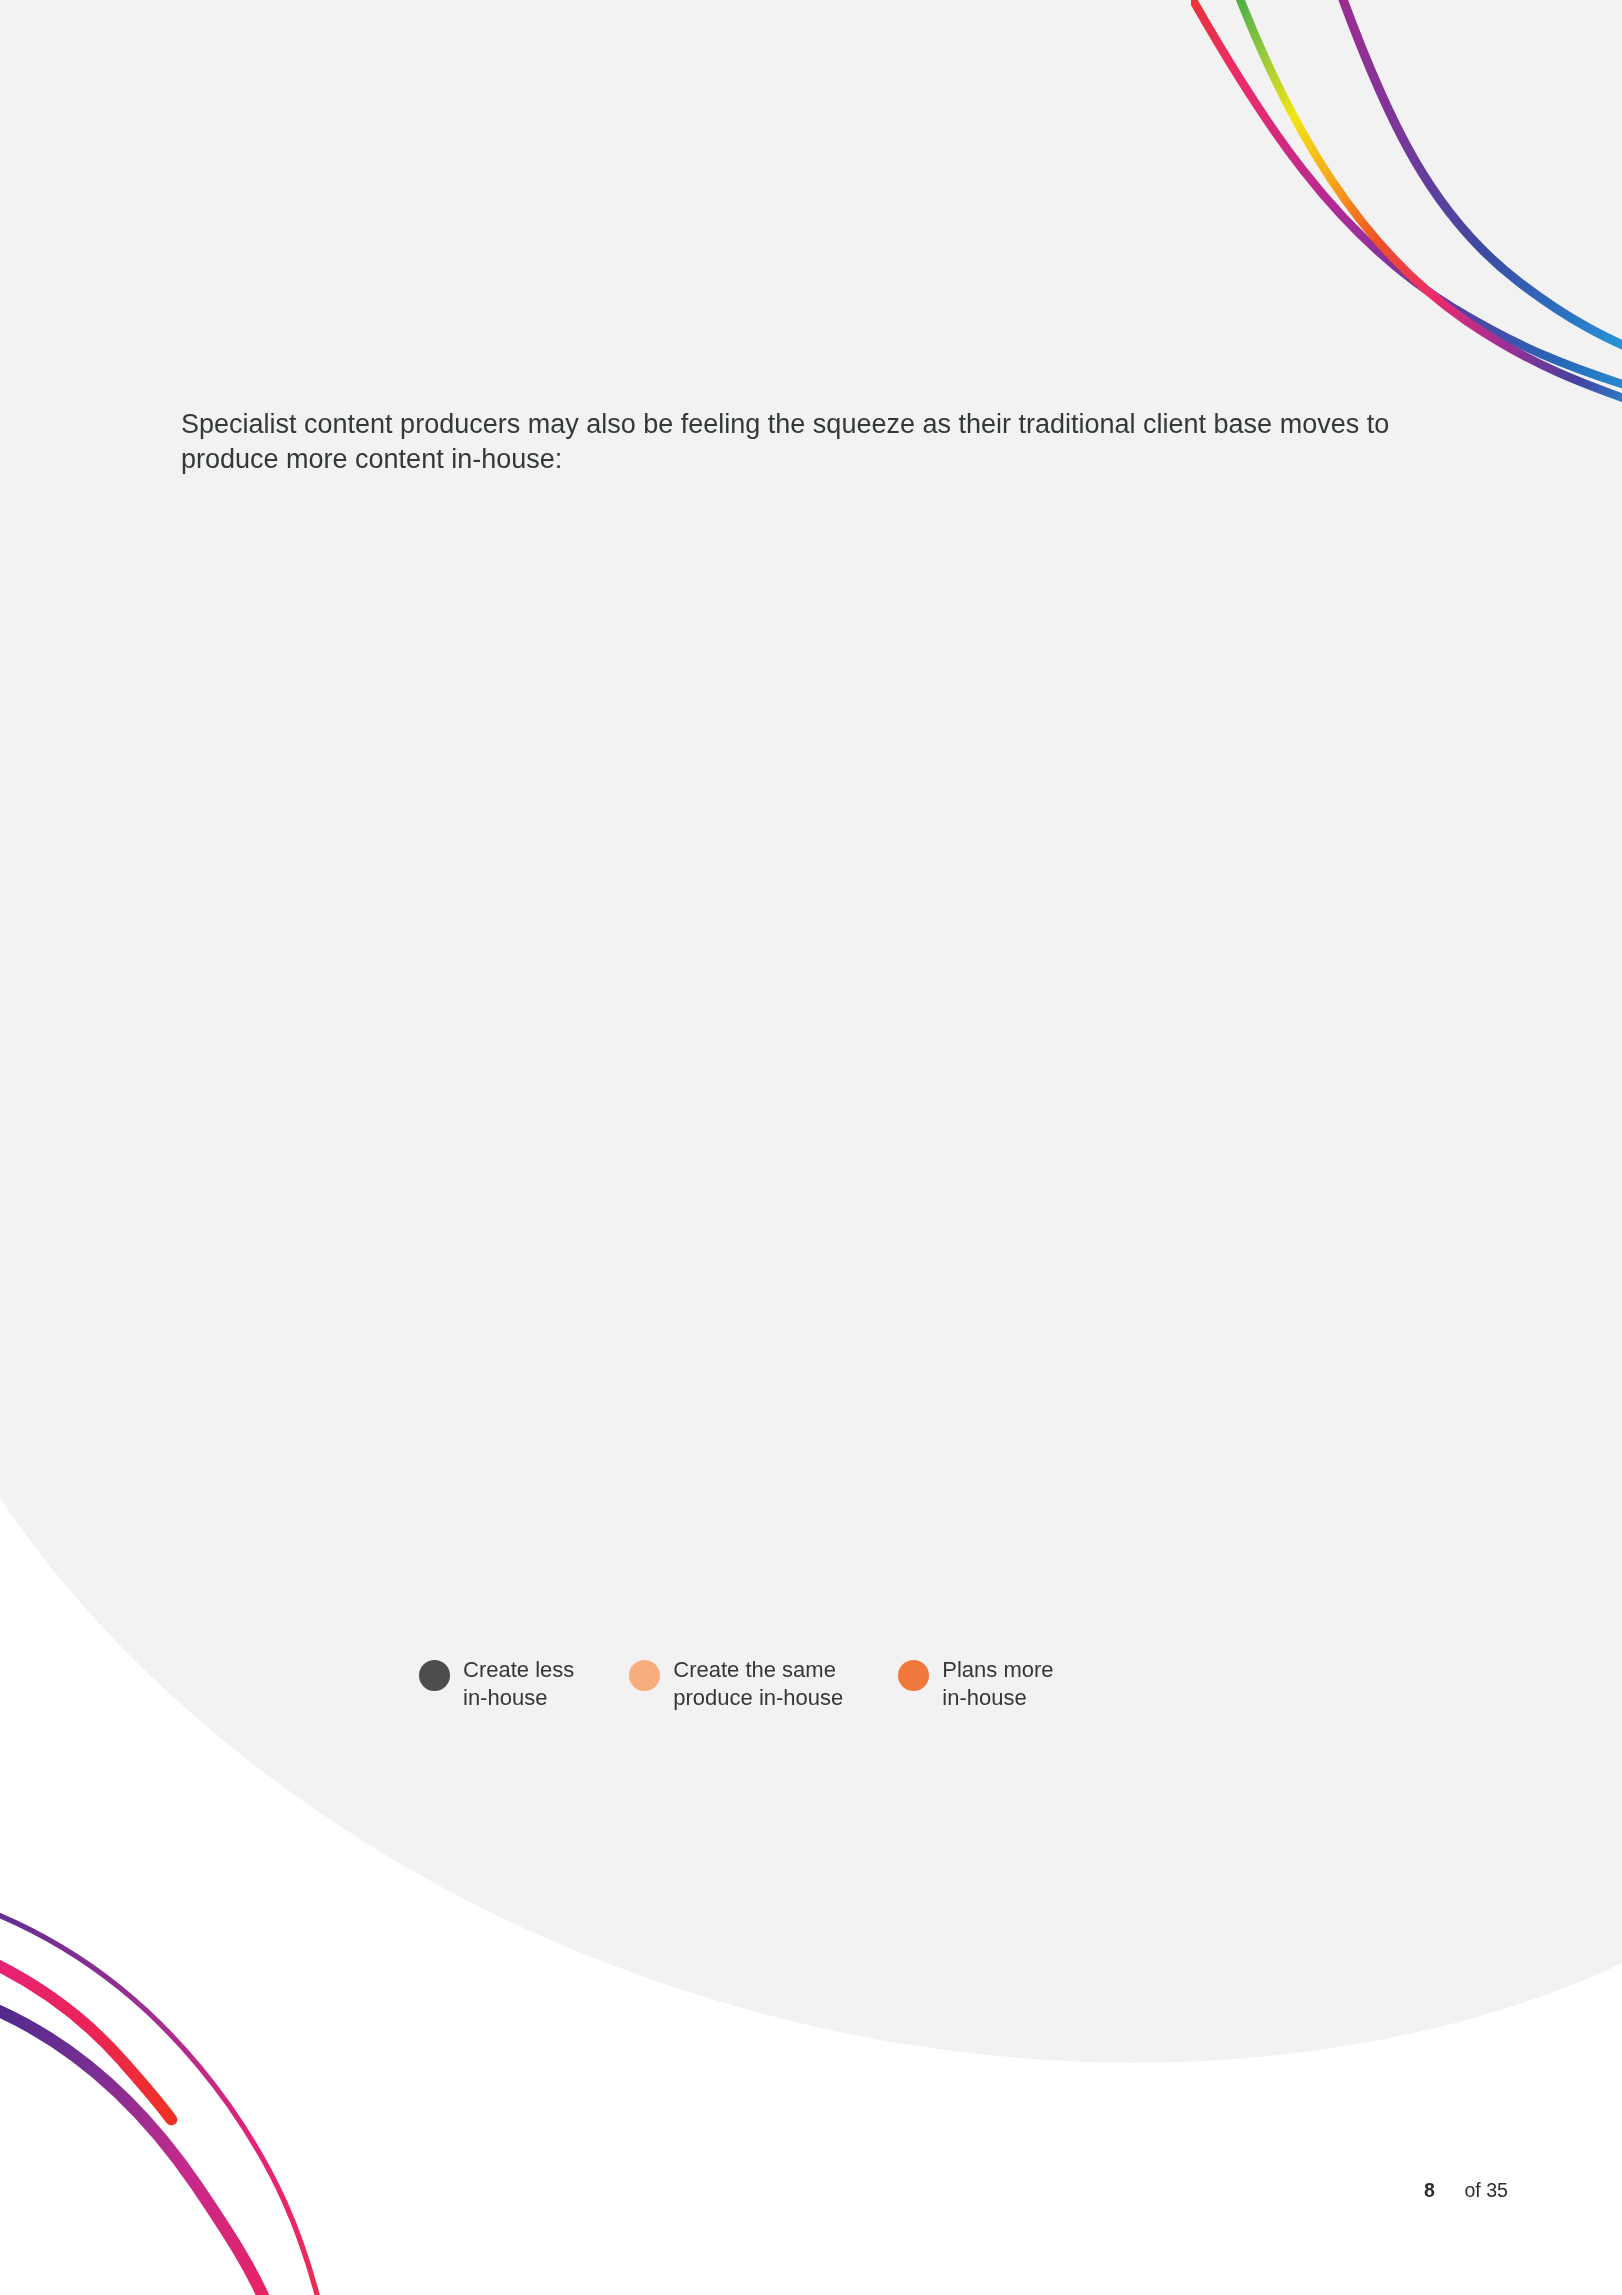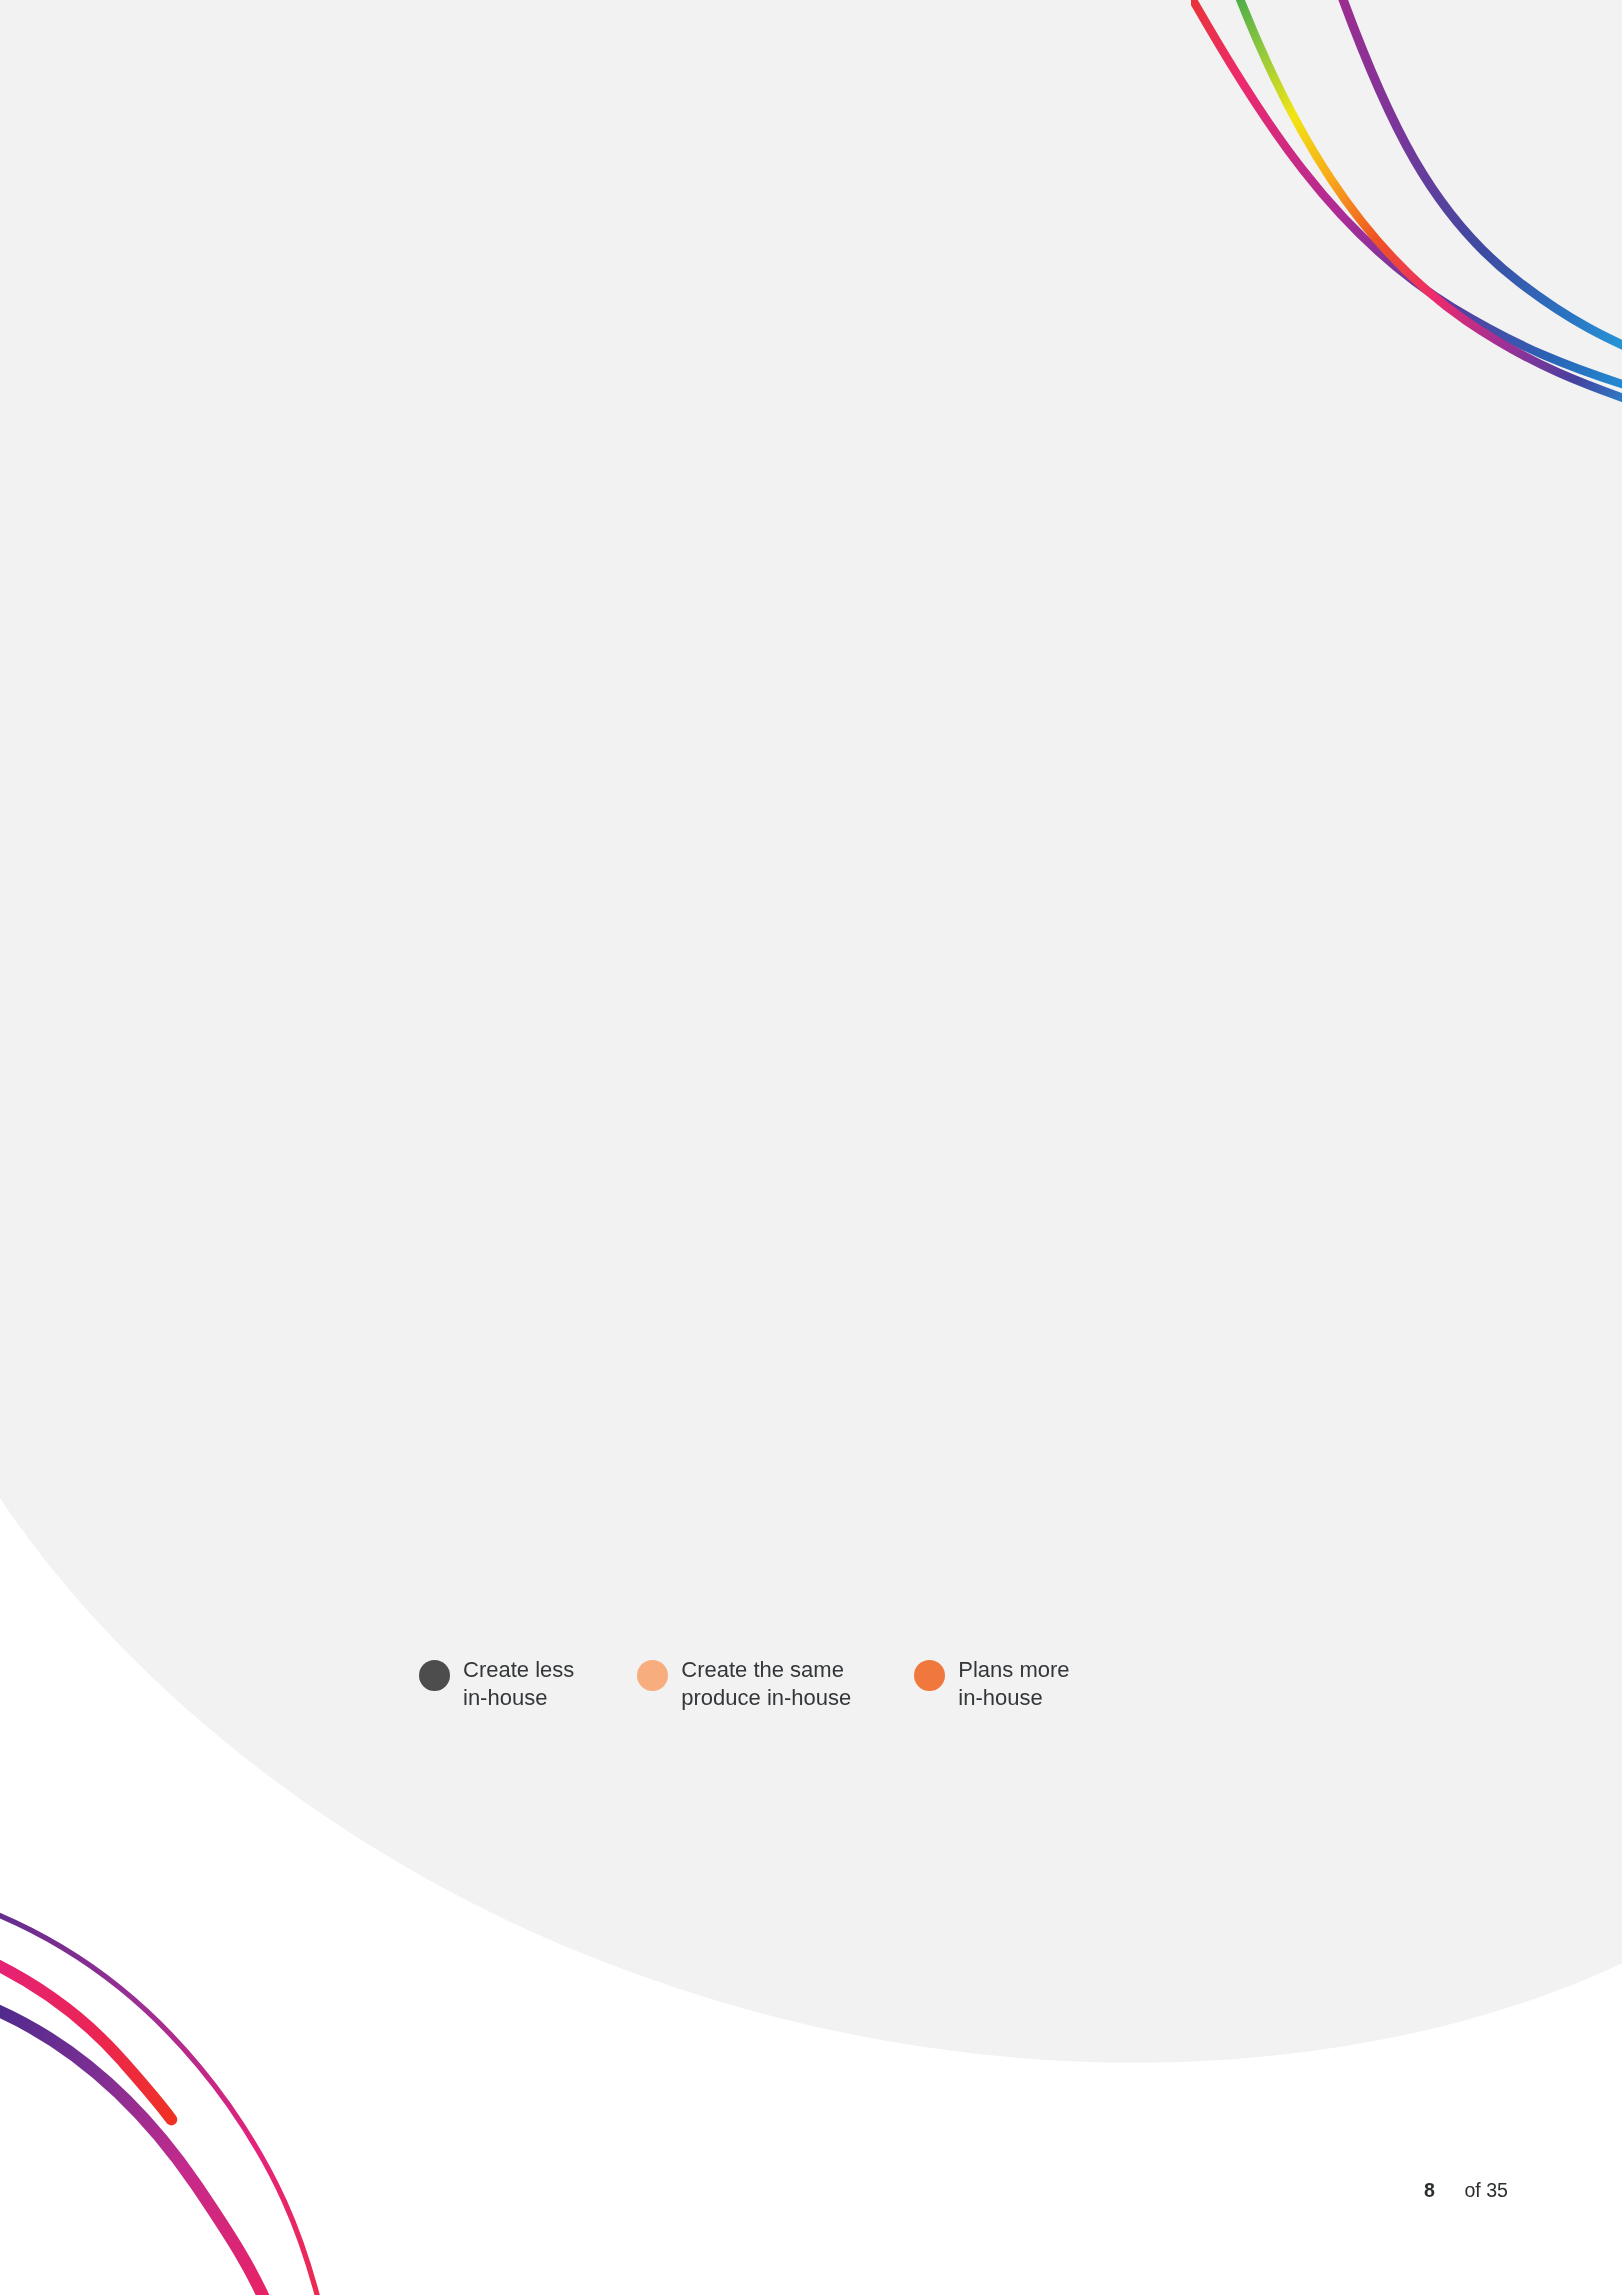--- a/index.html
+++ b/index.html
@@ -103,21 +103,21 @@
     letter-spacing: 0.6px;
   }
 
   
   #chart-legend {
     position: absolute;
     left: 419px;
     top: 1656px;
     display: flex;
     align-items: flex-start;
-    gap: 12px;
+    gap: 4px;
   }
   .legend-item {
     display: flex;
     align-items: flex-start;
     gap: 13px;
     margin-right: 51px;
   }
   .legend-swatch {
     width: 31px;
     height: 31px;
@@ -210,20 +210,21 @@
     </linearGradient>
   </defs>
   <path d="M-20,72 C130,132 250,230 350,370 C420,470 460,560 490,680" fill="none" stroke="url(#grad-bl-1)" stroke-width="8" stroke-linecap="round"></path>
   <path d="M-20,148 C60,186 130,238 185,300 C215,334 240,362 262,392" fill="none" stroke="url(#grad-bl-2)" stroke-width="18" stroke-linecap="round"></path>
   <path d="M-20,218 C110,272 215,368 300,492 C350,566 385,620 410,680" fill="none" stroke="url(#grad-bl-3)" stroke-width="19" stroke-linecap="round"></path>
 </svg>
 
 <div id="content">
 
 
+  <p id="intro-paragraph">Specialist content producers may also be feeling the squeeze as their traditional client base moves to produce more content in-house:</p>
 
 
 
   <div id="chart-legend">
 
     <div class="legend-item">
       <span class="legend-swatch" style="background:#4d4d4d"></span>
       <span class="legend-label">Create less
 in-house</span>
     </div>

